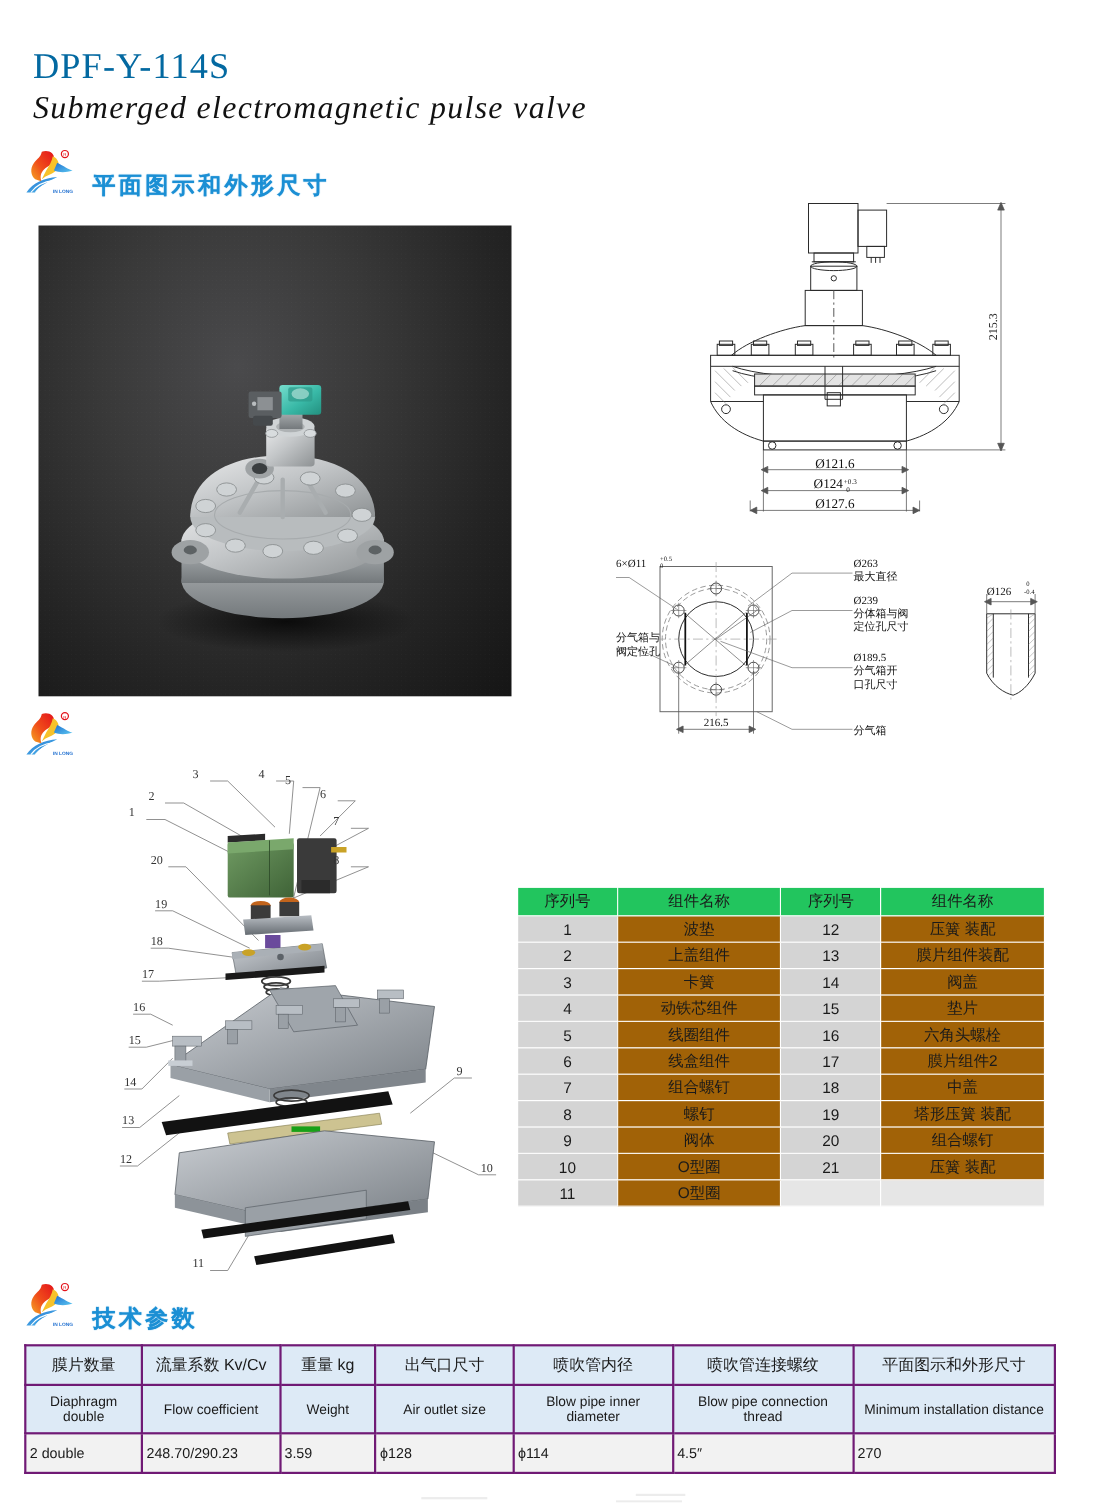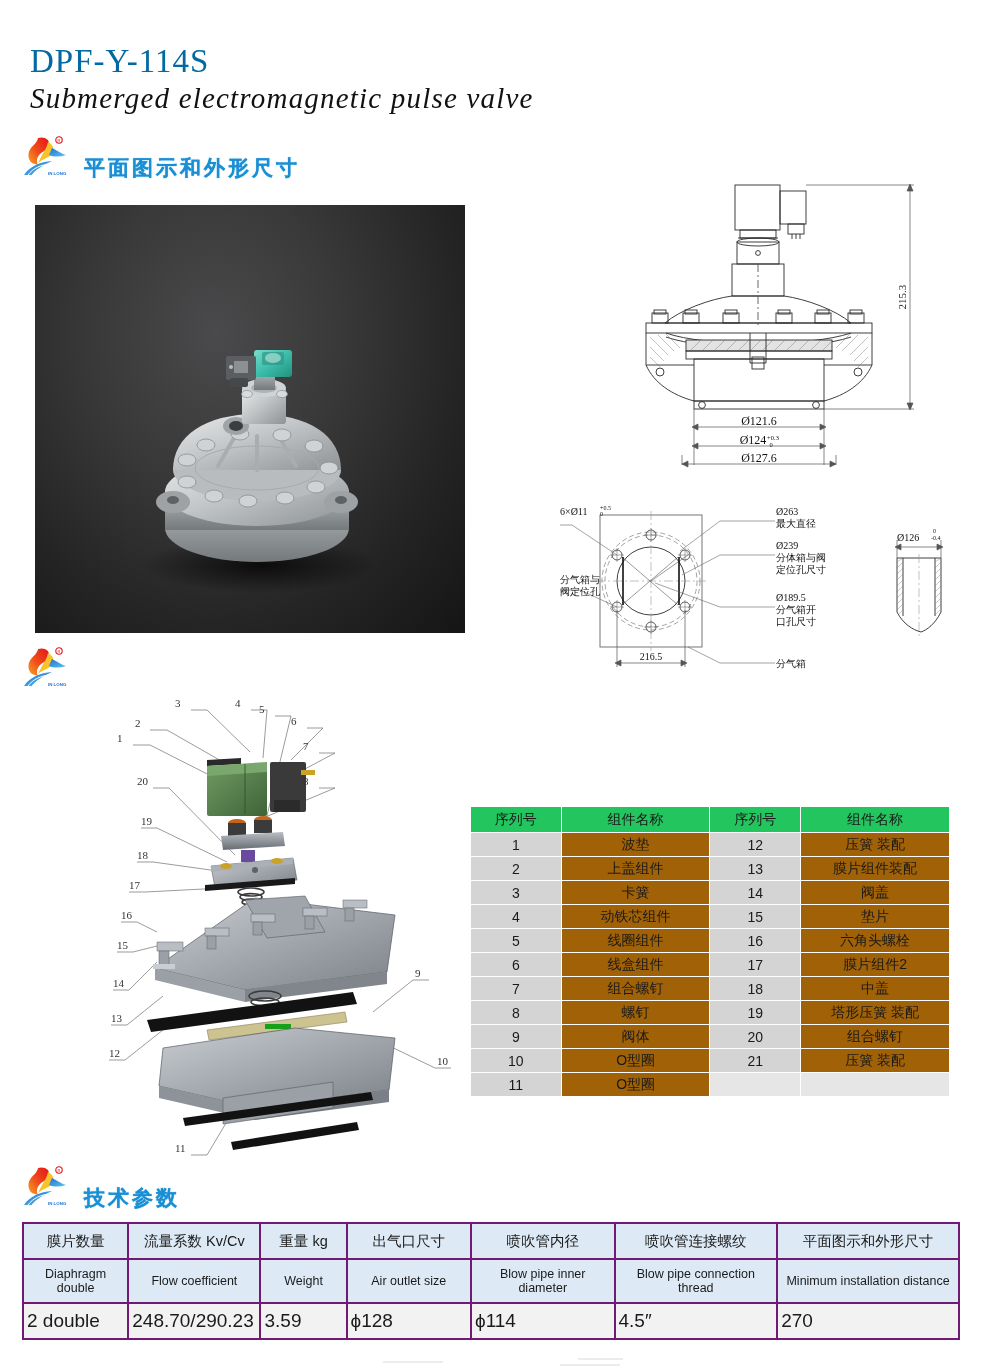--- a/index.html
+++ b/index.html
@@ -45,21 +45,21 @@
   .parts-table td.nm{background:#a16207;width:150px;}
   .parts-table td.blank{background:#e6e6e6;}
 
   
   .spec-table{position:absolute;left:22px;top:1222px;width:938px;border-collapse:collapse;
     font-family:"Liberation Sans",sans-serif;font-size:13px;}
   .spec-table th,.spec-table td{border:2px solid #701a75;color:#1a1a1a;
     font-weight:normal;padding:4px 3px;line-height:1.15;}
   .spec-table tr.cn th{background:#ddeaf6;height:26px;font-size:14.5px;}
   .spec-table tr.en th{background:#ddeaf6;height:34px;font-size:12.5px;}
-  .spec-table tr.val td{background:#f2f2f2;height:26px;font-size:19px;margin-top:44px;}
+  .spec-table tr.val td{background:#f2f2f2;height:26px;font-size:13px;margin-top:44px;}
 
   .footer-mark{position:absolute;background:#ececec;height:2px;}
 </style>
 </head>
 <body>
 
 <div class="title-main">DPF-Y-114S</div>
 <div class="title-sub">Submerged electromagnetic pulse valve</div>
 
 <div class="section-head" style="left:22px;top:130px;">

